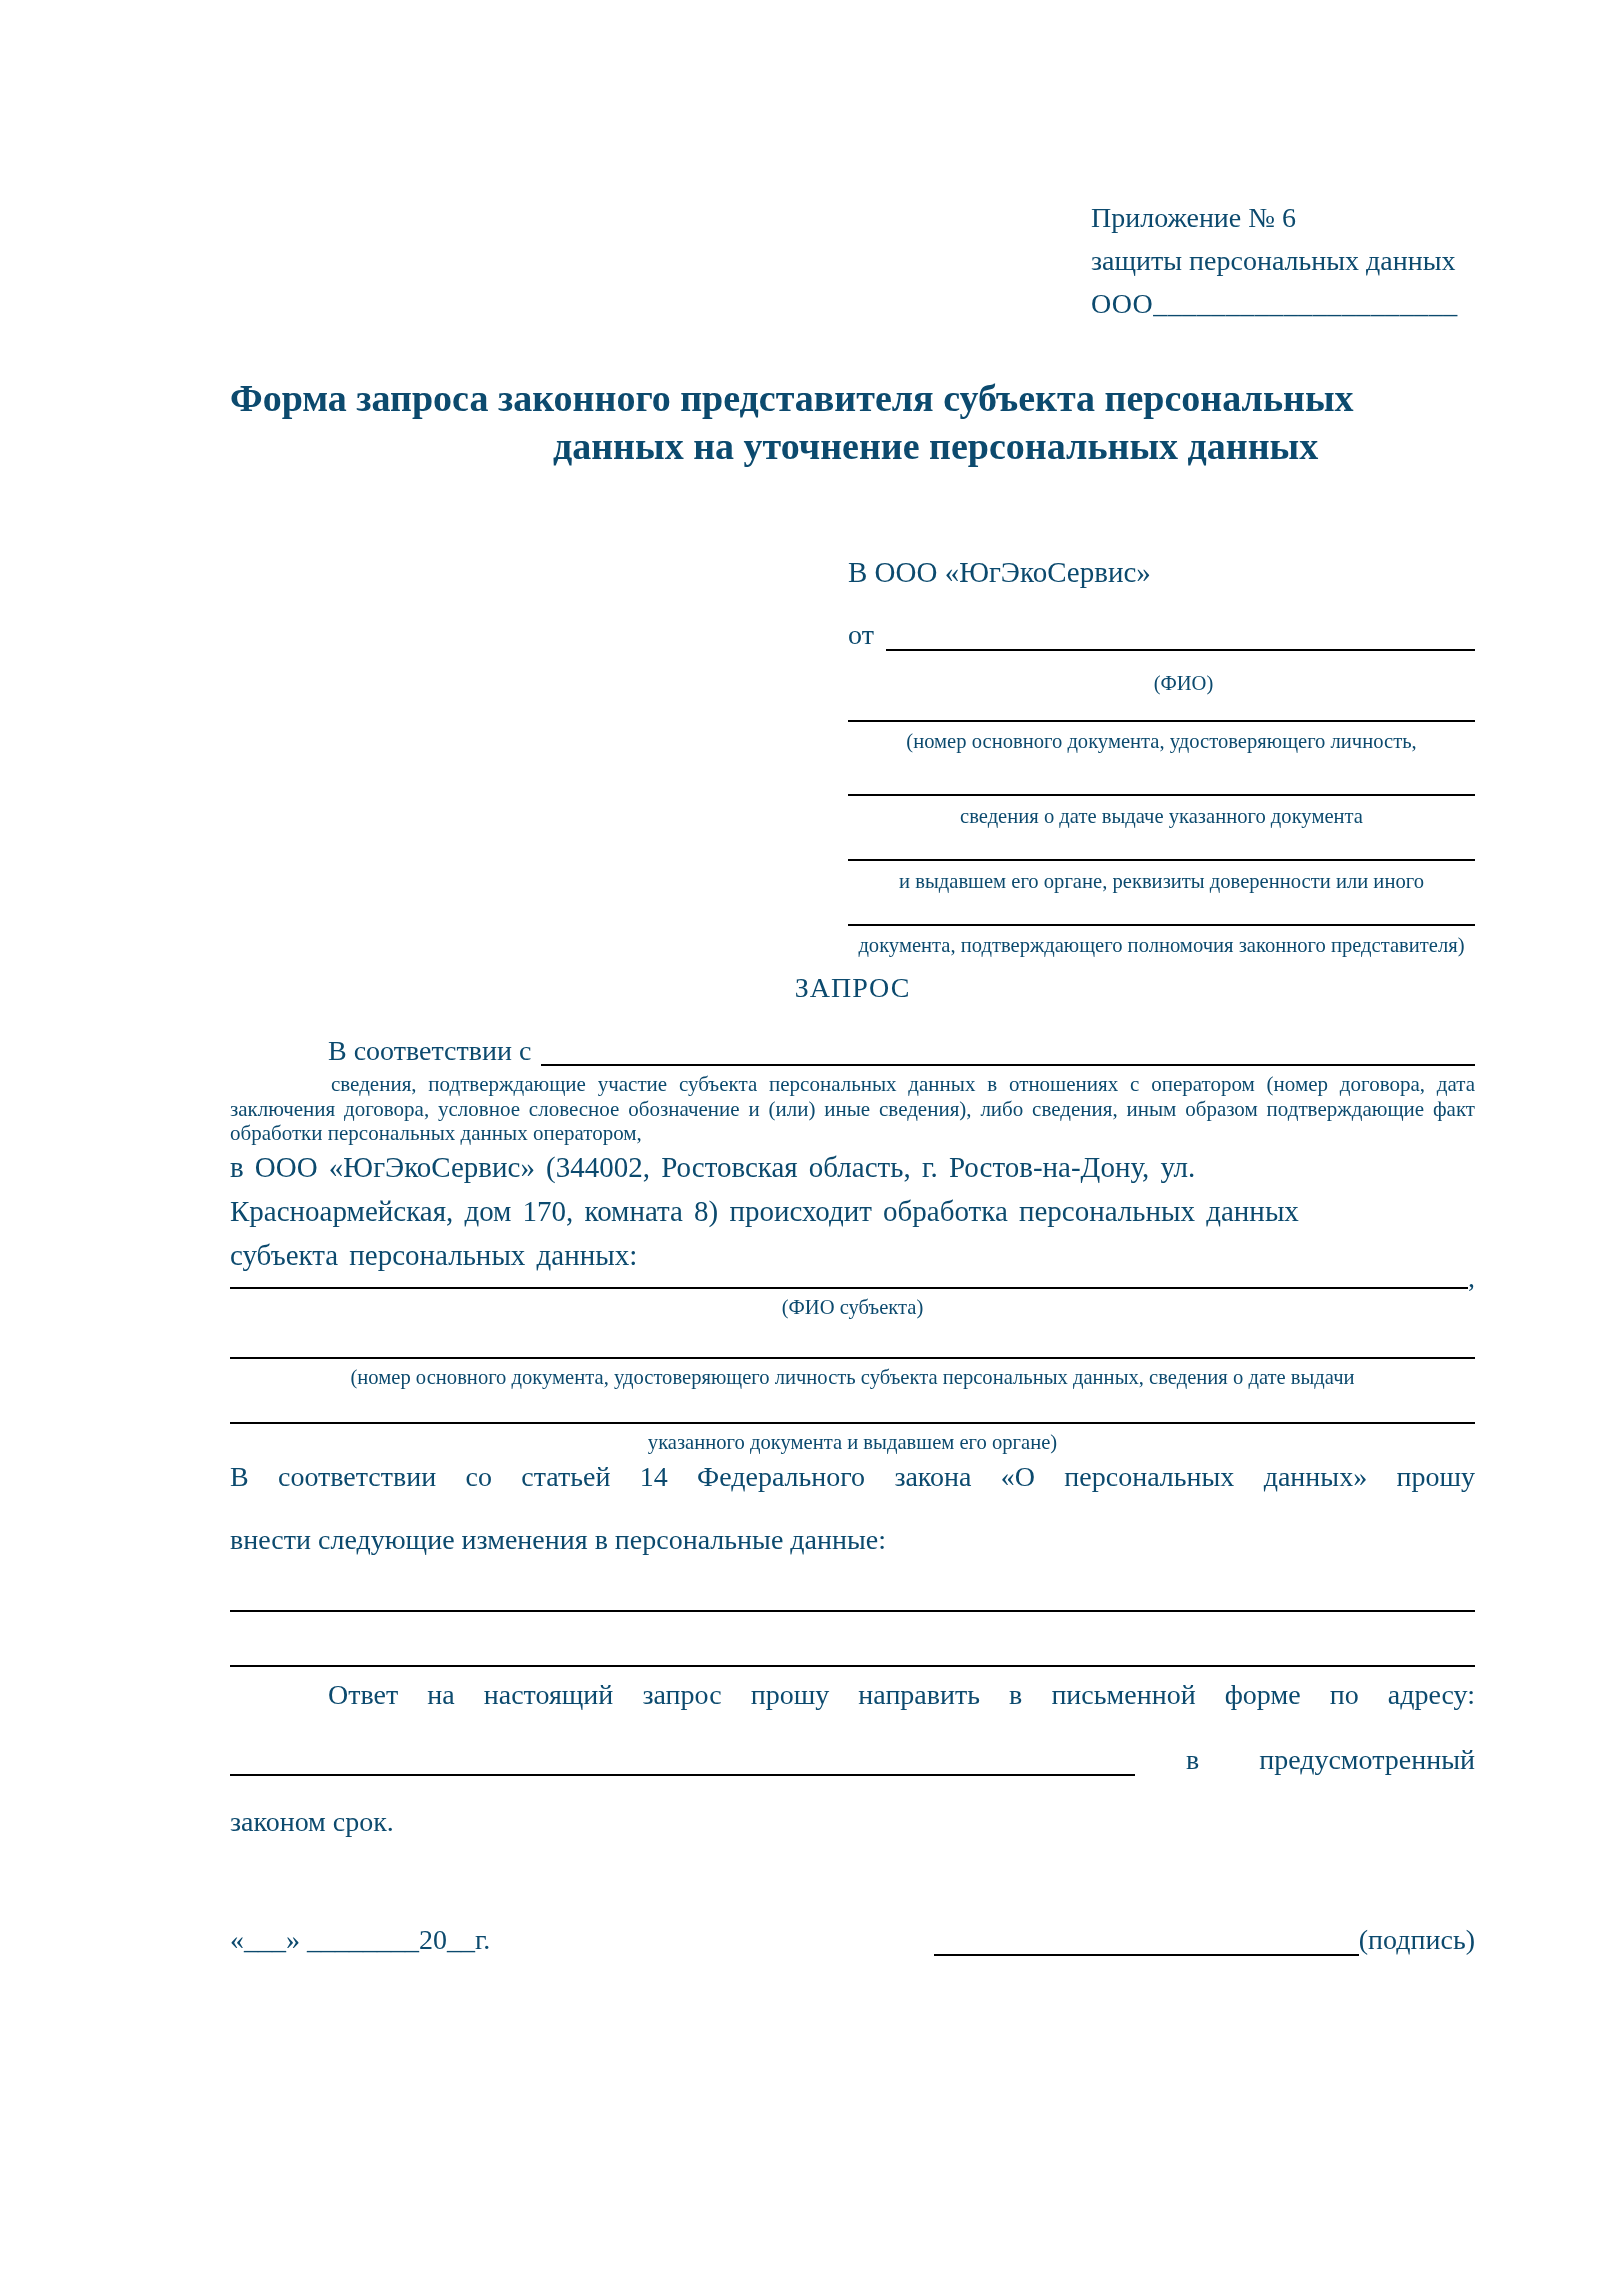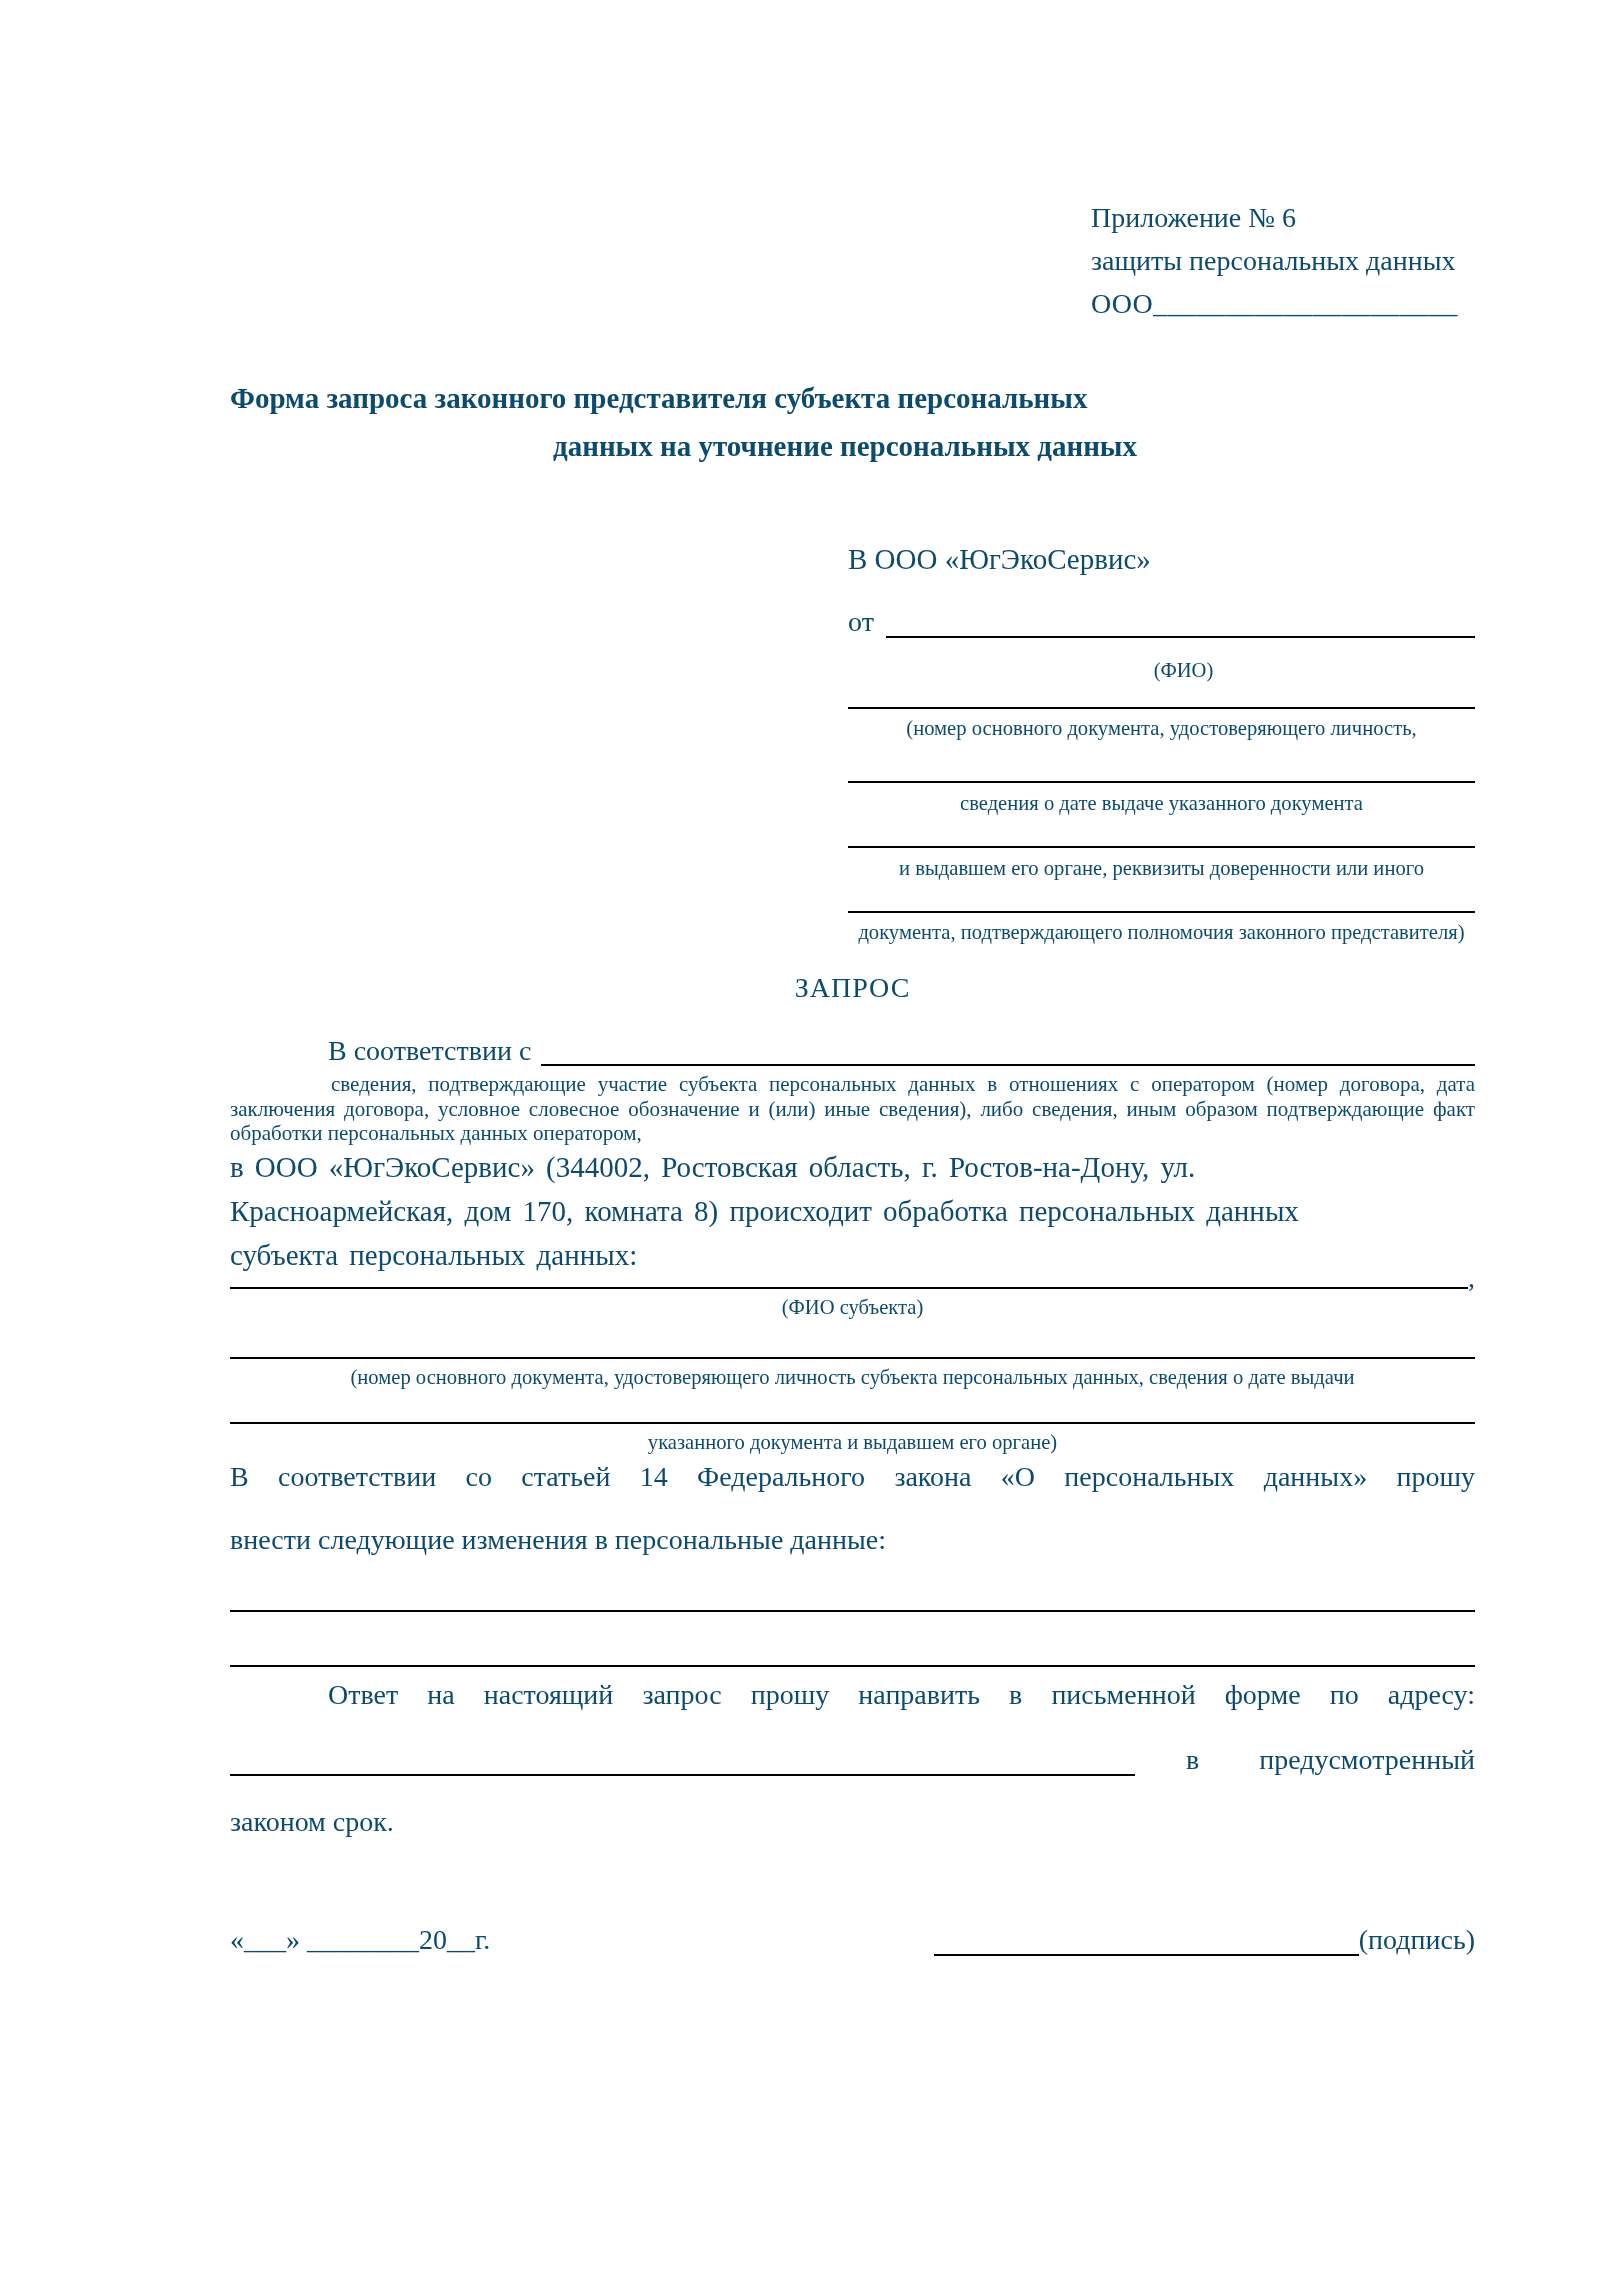--- a/index.html
+++ b/index.html
@@ -13,25 +13,25 @@
     font-size:28px;
     overflow:hidden;
   }
   .abs { position:absolute; left:230px; width:1245px; }
 
   
   .appendix { left:1091px; top:196px; width:392px; line-height:43px; }
   .appendix .ooo { white-space:nowrap; letter-spacing:0.5px; }
 
   
-  .title { top:374px; font-weight:bold; font-size:29px; line-height:48px; }
+  .title { top:374px; font-weight:bold; font-size:38px; line-height:48px; }
   .title .t2 { margin-left:323px; }
 
   
-  .addressee { left:848px; top:540px; width:627px; }
+  .addressee { left:848px; top:553px; width:627px; }
   .addressee .to { line-height:39px; font-size:29px; }
   .from-row { display:flex; align-items:flex-end; margin-top:13.7px; height:45px; }
   .from-row .lbl { line-height:33px; }
   .uline { border-bottom:2.9px solid #000; }
   .from-row .uline { flex:1; margin-left:11.8px; height:33px; }
   .cap { font-size:20.6px; line-height:25.5px; text-align:center; white-space:nowrap; }
   .fio-cap { padding-left:44px; margin-top:20px;text-align:center; }
   .field { margin-top:13px; }
   .field .rule { border-bottom:2.9px solid #000; height:0; }
   .f1 .rule { margin-top:23.5px; } .f2 .rule { margin-top:39px; }

